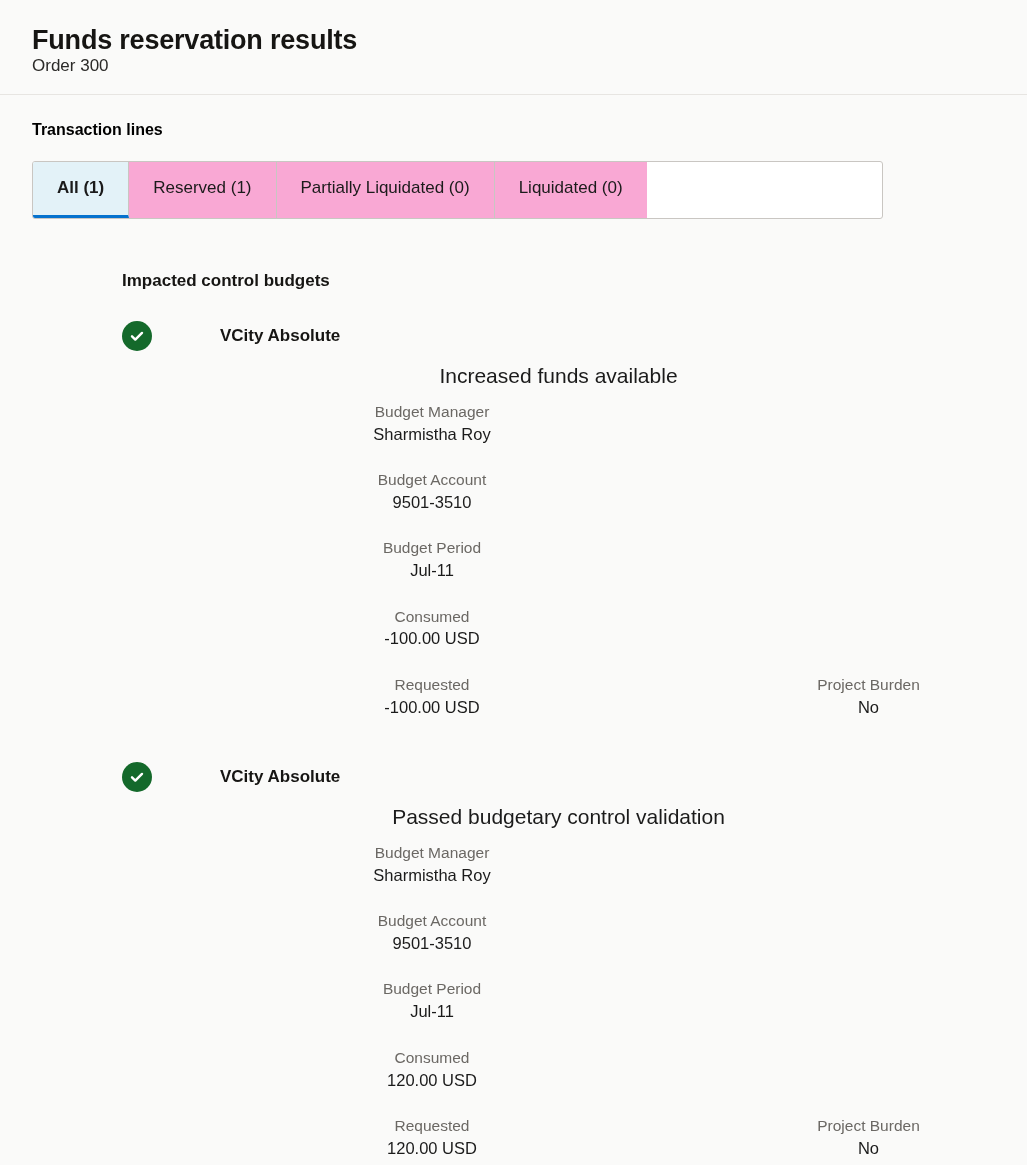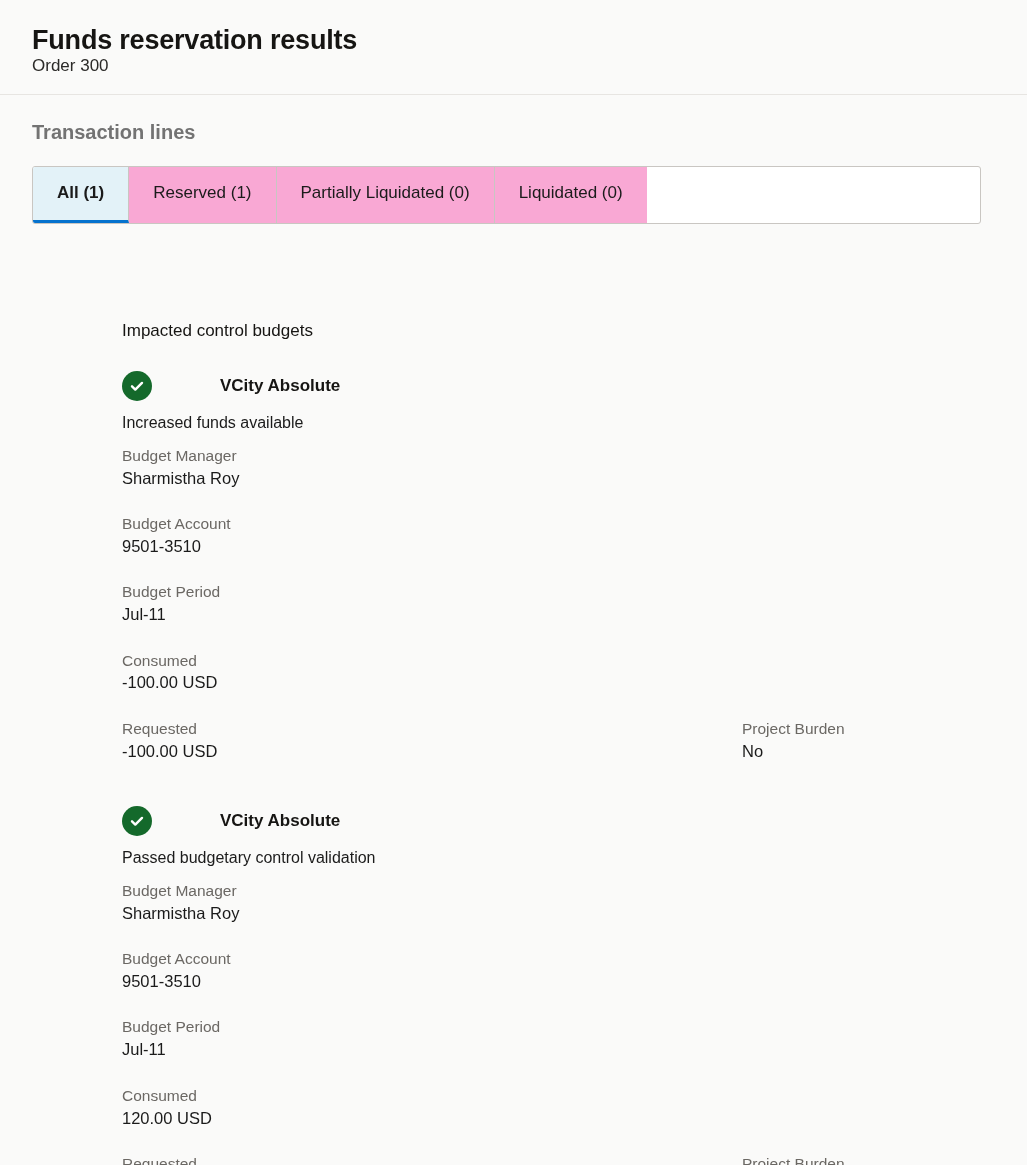--- a/index.html
+++ b/index.html
@@ -36,33 +36,33 @@
     font-size: 17px;
     color: #2b2a28;
     line-height: 1.2;
   }
 
   
   .section {
     padding: 26px 32px 0 32px;
   }
   .section-title {
-    font-size: 20px;
-    font-weight: bold;
-    color: #737373;
+    font-size: 16px;
+    font-weight: bold;
+    color: #000000;
     margin: 0 0 22px 0;
   }
 
   
   .tabs {
     display: flex;
     border: 1px solid #c9c6c2;
     border-radius: 3px;
     overflow: hidden;
-    width: 949px;
+    width: 851px;
     background: #ffffff;
   }
   .tab {
     flex: 0 0 auto;
     padding: 17px 24px;
     font-size: 17px;
     color: #1b1b1b;
     background: #f9a8d4;
     border-right: 1px solid #c9c6c2;
     cursor: pointer;
@@ -99,29 +99,29 @@
     color: #161513;
     letter-spacing: 0.1px;
   }
 
   .group-body {
     padding-left: 90px;
     padding-top: 26px;
   }
   .subsection-title {
     font-size: 17px;
-    font-weight: normal;
+    font-weight: bold;
     color: #161513;
     margin-bottom: 30px;
-    margin-top: 45px;
   }
 
   
   .result-item {
     margin-bottom: 34px;
+    text-align: center;
   }
   .result-head {
     display: flex;
     align-items: center;
     gap: 68px;
     margin-bottom: 12px;
   }
   .status-icon {
     width: 30px;
     height: 30px;
@@ -132,21 +132,21 @@
     justify-content: center;
     flex: 0 0 auto;
   }
   .status-icon svg { display: block; }
   .result-budget-name {
     font-size: 17px;
     font-weight: bold;
     color: #161513;
   }
   .result-message {
-    font-size: 16px;
+    font-size: 21px;
     color: #1b1b1b;
     margin-bottom: 14px;
     line-height: 1.2;
   }
 
   .fields {
     display: grid;
     grid-template-columns: 620px 1fr;
     row-gap: 15px;
   }

